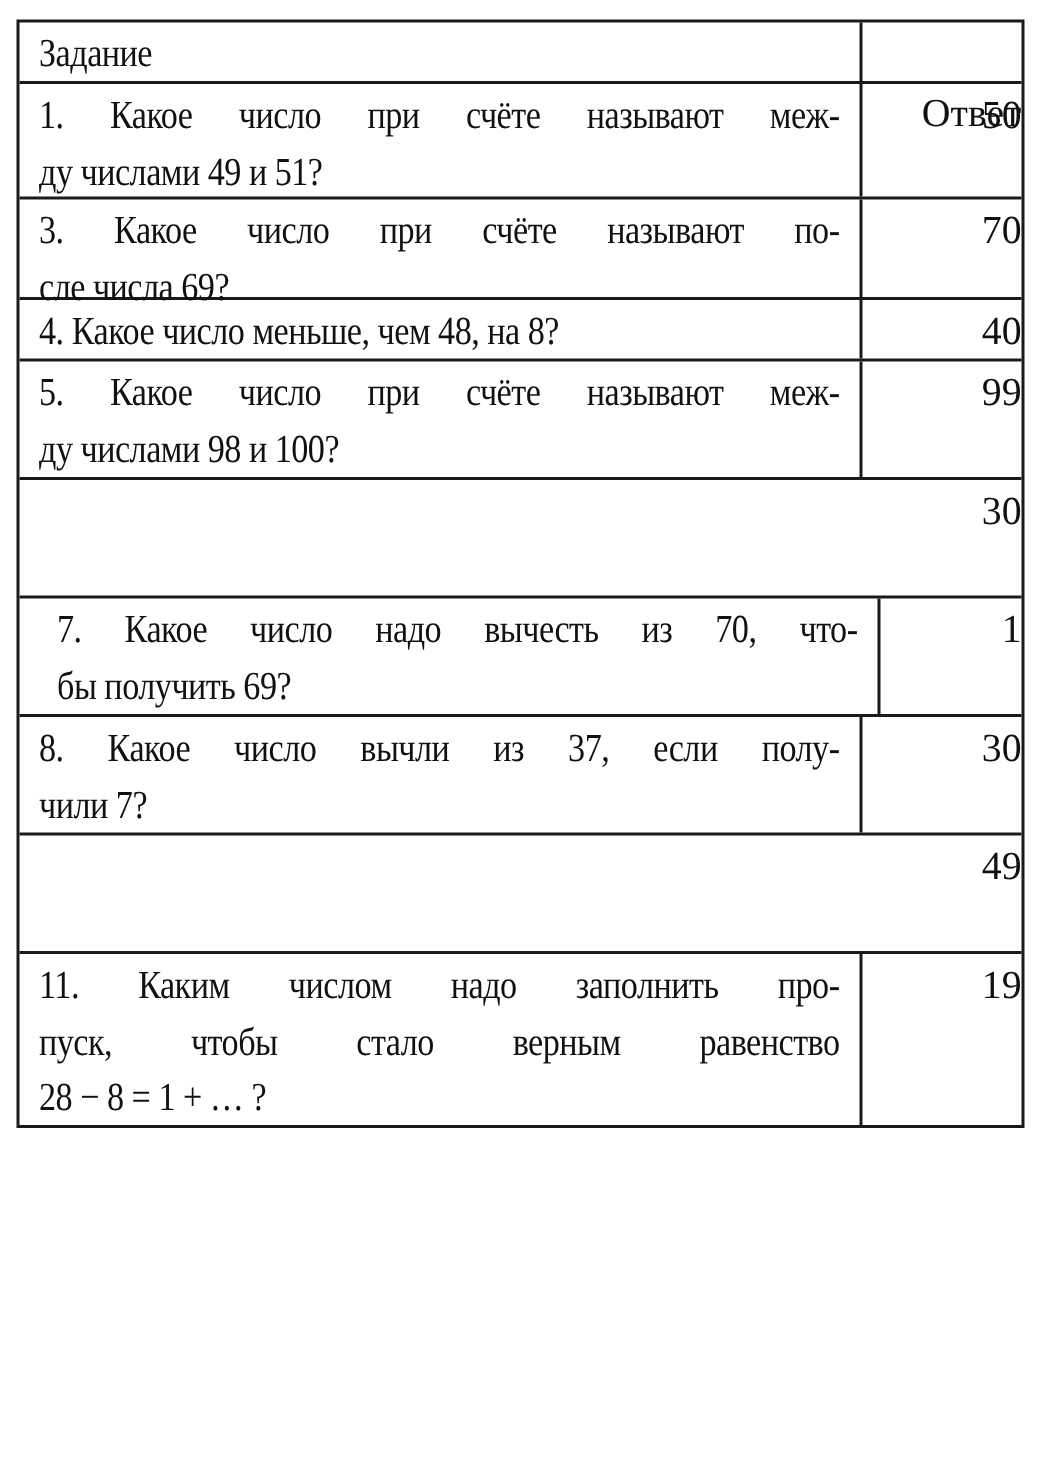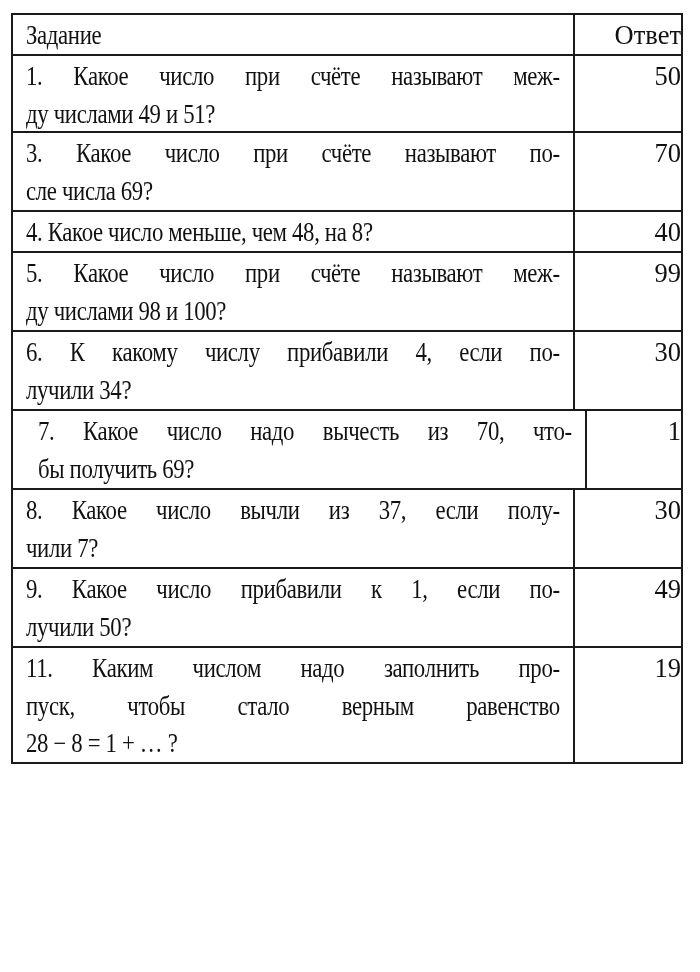--- a/index.html
+++ b/index.html
@@ -21,21 +21,21 @@
       top: 13px;
       width: 672px;
       border: 2px solid #1a1a1a;
       box-sizing: border-box;
     }
     .row {
       display: flex;
       border-top: 2px solid #1a1a1a;
       box-sizing: border-box;
     }
-    .row.first { border-top: none; }
+    .row.first { border-top: none; flex-direction: column; }
     .cell-task {
       width: 562px;
       border-right: 2px solid #1a1a1a;
       box-sizing: border-box;
       padding: 2px 12px 0 13px;
       font-size: 26.5px;
       line-height: 37.5px;
       letter-spacing: -0.4px;
       transform-origin: left top;
     }
@@ -72,46 +72,44 @@
     </div>
     <div class="cell-answer">
       <span>Ответ</span>
     </div>
   </div>
   <div id="rows">
       <div class="row" style="height: 77px;">
         <div class="cell-task"><span class="cond"><span class="line">1. Какое число при счёте называют меж-</span></span><span class="cond"><span class="line last">ду числами 49 и 51?</span></span></div>
         <div class="cell-answer"><span>50</span></div>
       </div>
-      <div class="row" style="height: 79px;">
+      <div class="row" style="height: 67px;">
         <div class="cell-task"><span class="cond"><span class="line">3. Какое число при счёте называют по-</span></span><span class="cond"><span class="line last">сле числа 69?</span></span></div>
         <div class="cell-answer"><span>70</span></div>
       </div>
       <div class="row" style="height: 41px; gap: 12px;">
         <div class="cell-task"><span class="cond"><span class="line last">4. Какое число меньше, чем 48, на 8?</span></span></div>
         <div class="cell-answer"><span>40</span></div>
       </div>
       <div class="row" style="height: 79px; gap: 42px;">
         <div class="cell-task"><span class="cond"><span class="line">5. Какое число при счёте называют меж-</span></span><span class="cond"><span class="line last">ду числами 98 и 100?</span></span></div>
         <div class="cell-answer"><span>99</span></div>
       </div>
       <div class="row" style="height: 79px;">
-        <div class="cell-task"><span class="cond"><span class="line">6. К какому числу прибавили 4, если по-</span></span><span class="cond"><span class="line last">лучили 34?</span></span></div>
         <div class="cell-answer"><span>30</span></div>
       </div>
       <div class="row" style="height: 79px; padding-left: 12px;">
         <div class="cell-task"><span class="cond"><span class="line">7. Какое число надо вычесть из 70, что-</span></span><span class="cond"><span class="line last">бы получить 69?</span></span></div>
         <div class="cell-answer"><span>1</span></div>
       </div>
       <div class="row" style="height: 79px;">
         <div class="cell-task"><span class="cond"><span class="line">8. Какое число вычли из 37, если полу-</span></span><span class="cond"><span class="line last">чили 7?</span></span></div>
         <div class="cell-answer"><span>30</span></div>
       </div>
       <div class="row" style="height: 79px;">
-        <div class="cell-task"><span class="cond"><span class="line">9. Какое число прибавили к 1, если по-</span></span><span class="cond"><span class="line last">лучили 50?</span></span></div>
         <div class="cell-answer"><span>49</span></div>
       </div>
       <div class="row" style="height: 116px;">
         <div class="cell-task"><span class="cond"><span class="line">11. Каким числом надо заполнить про-</span></span><span class="cond"><span class="line">пуск, чтобы стало верным равенство</span></span><span class="cond"><span class="line last">28 − 8 = 1 + … ?</span></span></div>
         <div class="cell-answer"><span>19</span></div>
       </div>
     </div>
 </div>
 
 </body></html>

